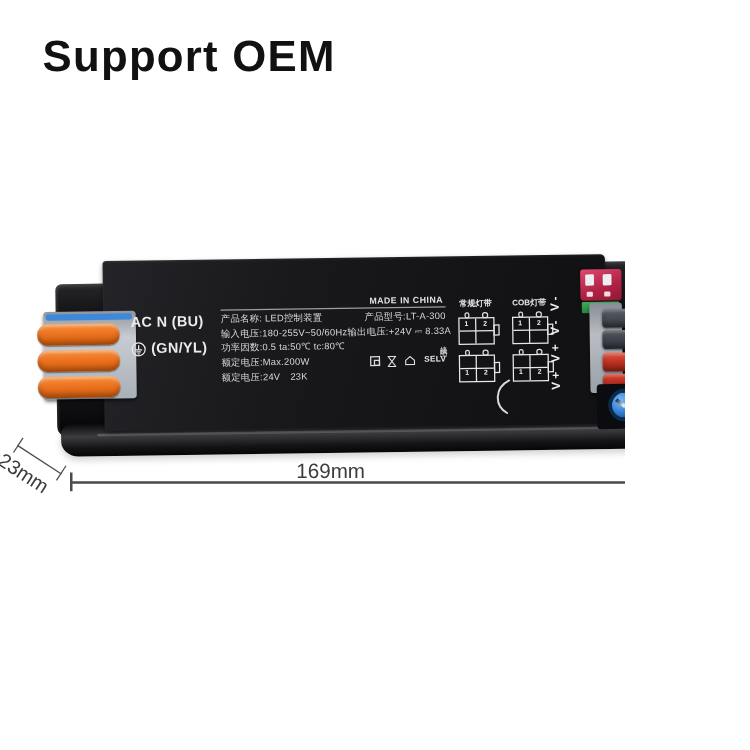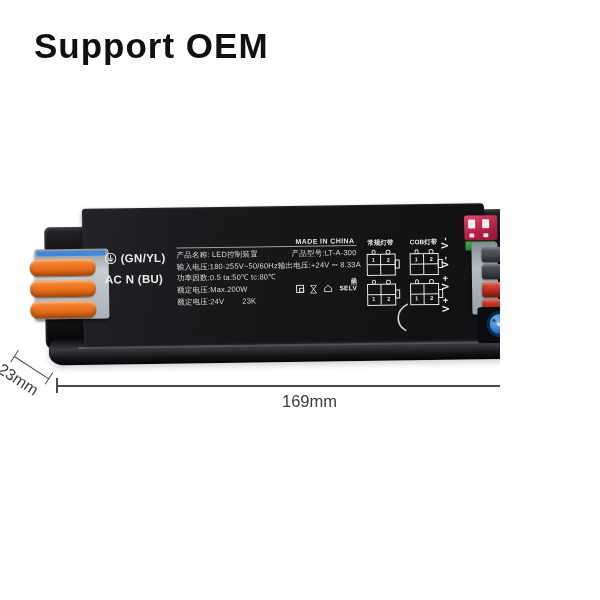--- a/index.html
+++ b/index.html
@@ -39,21 +39,21 @@
   .in-labels{position:absolute;left:60px;top:47px;width:96px;color:#ebebeb;
          font-size:11.5px;font-weight:700;letter-spacing:.3px;}
   .in-labels .row{display:flex;align-items:center;gap:4px;height:21.5px;white-space:nowrap;}
   
   .spec{position:absolute;left:132px;top:40px;width:180px;color:#d8d8d8;}
   .made-in{font-size:7px;font-weight:700;letter-spacing:.4px;color:#e3e3e3;text-align:right;padding-right:2px;}
   .spec-rule{border-bottom:1px solid #bfbfbf;opacity:.8;margin-top:1px;}
   .srow{display:flex;justify-content:space-between;margin-top:3.4px;font-size:7.5px;
         letter-spacing:.2px;white-space:nowrap;line-height:8px;}
   .srow.start{justify-content:flex-start;}
-  .srow .gap{margin-left:18px;}
+  .srow .gap{margin-left:8px;}
   .cert{display:flex;align-items:center;gap:6px;}
   .sq2{position:relative;width:8px;height:8px;border:1px solid #ddd;box-sizing:border-box;}
   .sq2::after{content:"";position:absolute;left:1.5px;top:1.5px;width:3px;height:3px;border:1px solid #ddd;}
   .selv{font-size:6.5px;font-weight:700;color:#e8e8e8;letter-spacing:.3px;}
   
   .wiring{position:absolute;left:314px;top:42px;width:118px;}
   .wiring-side{position:absolute;left:-10px;top:32px;writing-mode:vertical-rl;font-size:6px;
         color:#d0d0d0;letter-spacing:2px;}
   .wire-cols{display:flex;gap:9px;margin-left:5px;}
   .wire-col{width:34px;}
@@ -102,21 +102,21 @@
   
   .dim{position:absolute;background:#4a4a4a;}
   .dim-label{position:absolute;color:#3d3d3d;font-size:16.5px;}
   .v-line{left:545px;top:211px;width:1.5px;height:152px;}
   .v-t1{left:536px;top:210px;width:18px;height:1.5px;}
   .v-t2{left:536px;top:362px;width:18px;height:1.5px;}
   .h-line{left:56px;top:385px;width:462px;height:1.5px;}
   .h-t1{left:56px;top:378px;width:1.5px;height:15px;}
   .h-t2{left:517px;top:378px;width:1.5px;height:15px;}
   .lbl-50{left:551px;top:287px;}
-  .lbl-169{left:237px;top:392px;width:100px;text-align:right;}
+  .lbl-169{left:237px;top:368px;width:100px;text-align:left;}
   .depth{position:absolute;left:18px;top:350px;transform:rotate(33deg);transform-origin:0 0;}
   .depth-line{position:relative;width:42px;height:14px;}
   .depth-line .l{position:absolute;left:0;top:6.5px;width:42px;height:1.3px;background:#4a4a4a;}
   .depth-line .t1{position:absolute;left:0;top:0;width:1.3px;height:14px;background:#4a4a4a;}
   .depth-line .t2{position:absolute;right:0;top:0;width:1.3px;height:14px;background:#4a4a4a;}
   .lbl-23{margin:2px 0 0 -6px;font-size:16px;color:#3d3d3d;}
 </style>
 </head>
 <body>
 
@@ -135,31 +135,31 @@
     <div class="body"></div>
 
     <div class="in-block">
       <div class="lever lv1"></div>
       <div class="lever lv2"></div>
       <div class="lever lv3"></div>
     </div>
 
     <div class="in-labels">
       <div class="row">
+        <span>AC N (BU)</span>
+      </div>
+      <div class="row">
         <svg width="12" height="12" viewBox="0 0 12 12">
           <circle cx="6" cy="6" r="5.2" fill="none" stroke="#ebebeb" stroke-width="1"></circle>
           <line x1="6" y1="2.6" x2="6" y2="6.2" stroke="#ebebeb" stroke-width="1"></line>
           <line x1="3.2" y1="6.4" x2="8.8" y2="6.4" stroke="#ebebeb" stroke-width="1"></line>
           <line x1="4.2" y1="8" x2="7.8" y2="8" stroke="#ebebeb" stroke-width="1"></line>
           <line x1="5.1" y1="9.5" x2="6.9" y2="9.5" stroke="#ebebeb" stroke-width="1"></line>
         </svg>
         <span>(GN/YL)</span>
-      </div>
-      <div class="row">
-        <span>AC N (BU)</span>
       </div>
     </div>
 
     <div class="spec">
       <div class="made-in">MADE IN CHINA</div>
       <div class="spec-rule"></div>
       <div class="srow">
         <span>产品名称: LED控制装置</span>
         <span>产品型号:LT-A-300</span>
       </div>

